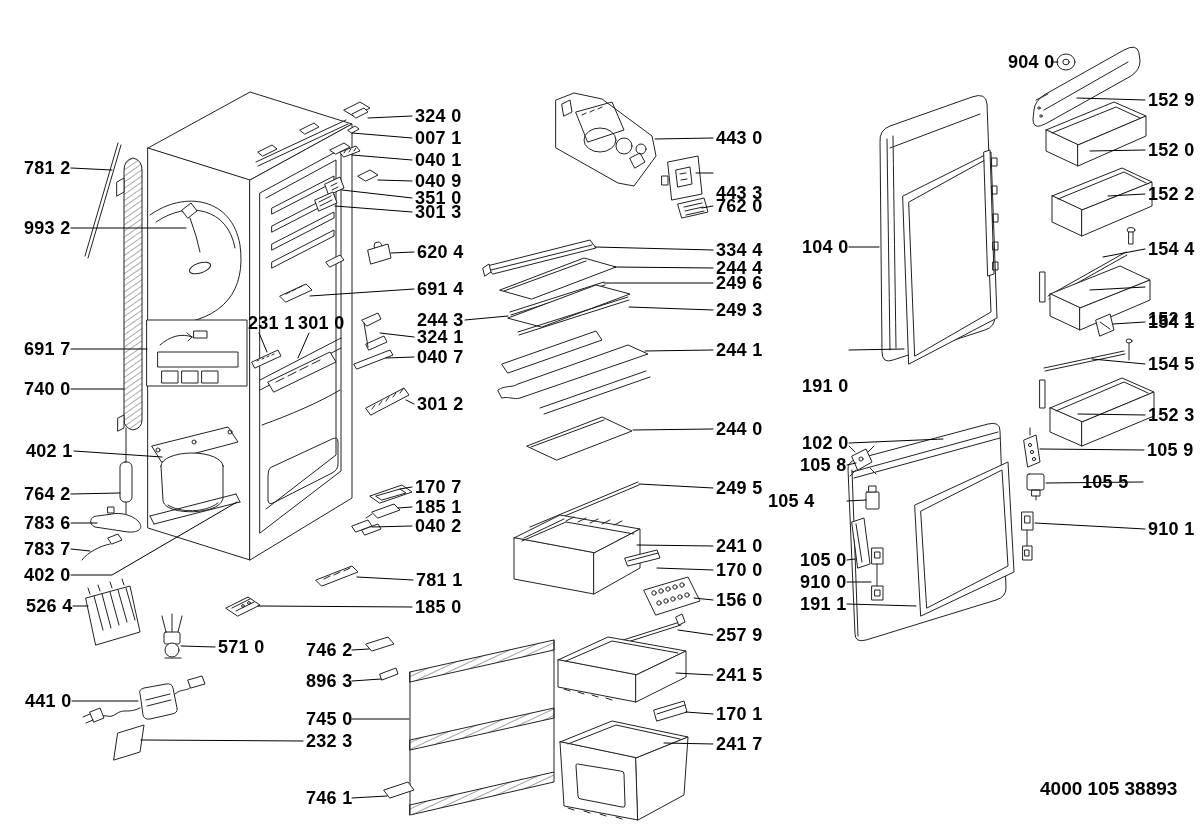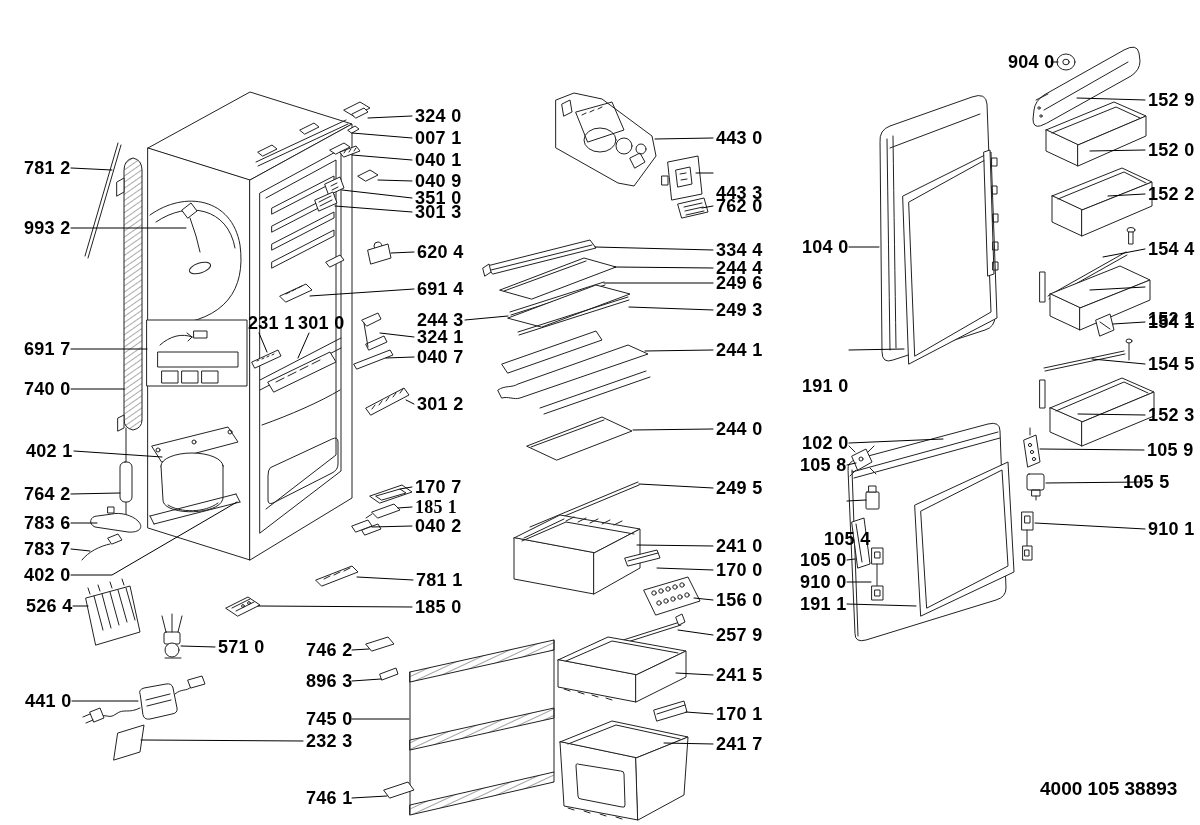--- a/index.html
+++ b/index.html
@@ -440,21 +440,21 @@
       <div class="part-label" style="left: 415px; top: 212px;">301 3</div>
       <div class="part-label" style="left: 417px; top: 252px;">620 4</div>
       <div class="part-label" style="left: 417px; top: 289px;">691 4</div>
       <div class="part-label" style="left: 417px; top: 320px;">244 3</div>
       <div class="part-label" style="left: 417px; top: 337px;">324 1</div>
       <div class="part-label" style="left: 417px; top: 357px;">040 7</div>
       <div class="part-label" style="left: 417px; top: 404px;">301 2</div>
       <div class="part-label" style="left: 248px; top: 323px;">231 1</div>
       <div class="part-label" style="left: 298px; top: 323px;">301 0</div>
       <div class="part-label" style="left: 415px; top: 487px;">170 7</div>
-      <div class="part-label" style="left: 415px; top: 507px; font-family: Liberation Serif, serif;">185 1</div>
+      <div class="part-label" style="left: 415px; top: 507px;">185 1</div>
       <div class="part-label" style="left: 415px; top: 526px;">040 2</div>
       <div class="part-label" style="left: 416px; top: 580px;">781 1</div>
       <div class="part-label" style="left: 415px; top: 607px;">185 0</div>
       <div class="part-label" style="left: 716px; top: 138px;">443 0</div>
       <div class="part-label" style="left: 716px; top: 173px; margin-top: 20px;">443 3</div>
       <div class="part-label" style="left: 716px; top: 206px;">762 0</div>
       <div class="part-label" style="left: 716px; top: 250px;">334 4</div>
       <div class="part-label" style="left: 716px; top: 268px;">244 4</div>
       <div class="part-label" style="left: 716px; top: 283px;">249 6</div>
       <div class="part-label" style="left: 716px; top: 310px;">249 3</div>
@@ -475,22 +475,22 @@
       <div class="part-label" style="left: 802px; top: 247px;">104 0</div>
       <div class="part-label" style="left: 1148px; top: 249px;">154 4</div>
       <div class="part-label" style="left: 1148px; top: 287px; margin-top: 32px;">152 1</div>
       <div class="part-label" style="left: 1148px; top: 322px;">154 1</div>
       <div class="part-label" style="left: 802px; top: 350px; margin-top: 36px;">191 0</div>
       <div class="part-label" style="left: 1148px; top: 364px;">154 5</div>
       <div class="part-label" style="left: 1148px; top: 415px;">152 3</div>
       <div class="part-label" style="left: 1147px; top: 450px;">105 9</div>
       <div class="part-label" style="left: 802px; top: 443px;">102 0</div>
       <div class="part-label" style="left: 800px; top: 465px;">105 8</div>
-      <div class="part-label" style="left: 1082px; top: 482px; margin-left: 41px;">105 5</div>
-      <div class="part-label" style="left: 824px; top: 501px; margin-top: 38px;">105 4</div>
+      <div class="part-label" style="left: 1082px; top: 482px;">105 5</div>
+      <div class="part-label" style="left: 768px; top: 501px;">105 4</div>
       <div class="part-label" style="left: 1148px; top: 529px;">910 1</div>
       <div class="part-label" style="left: 800px; top: 560px;">105 0</div>
       <div class="part-label" style="left: 800px; top: 582px;">910 0</div>
       <div class="part-label" style="left: 800px; top: 604px;">191 1</div>
     </div>
 
   <div class="footer-code">4000 105 38893</div>
 </div>
 
 </body></html>

